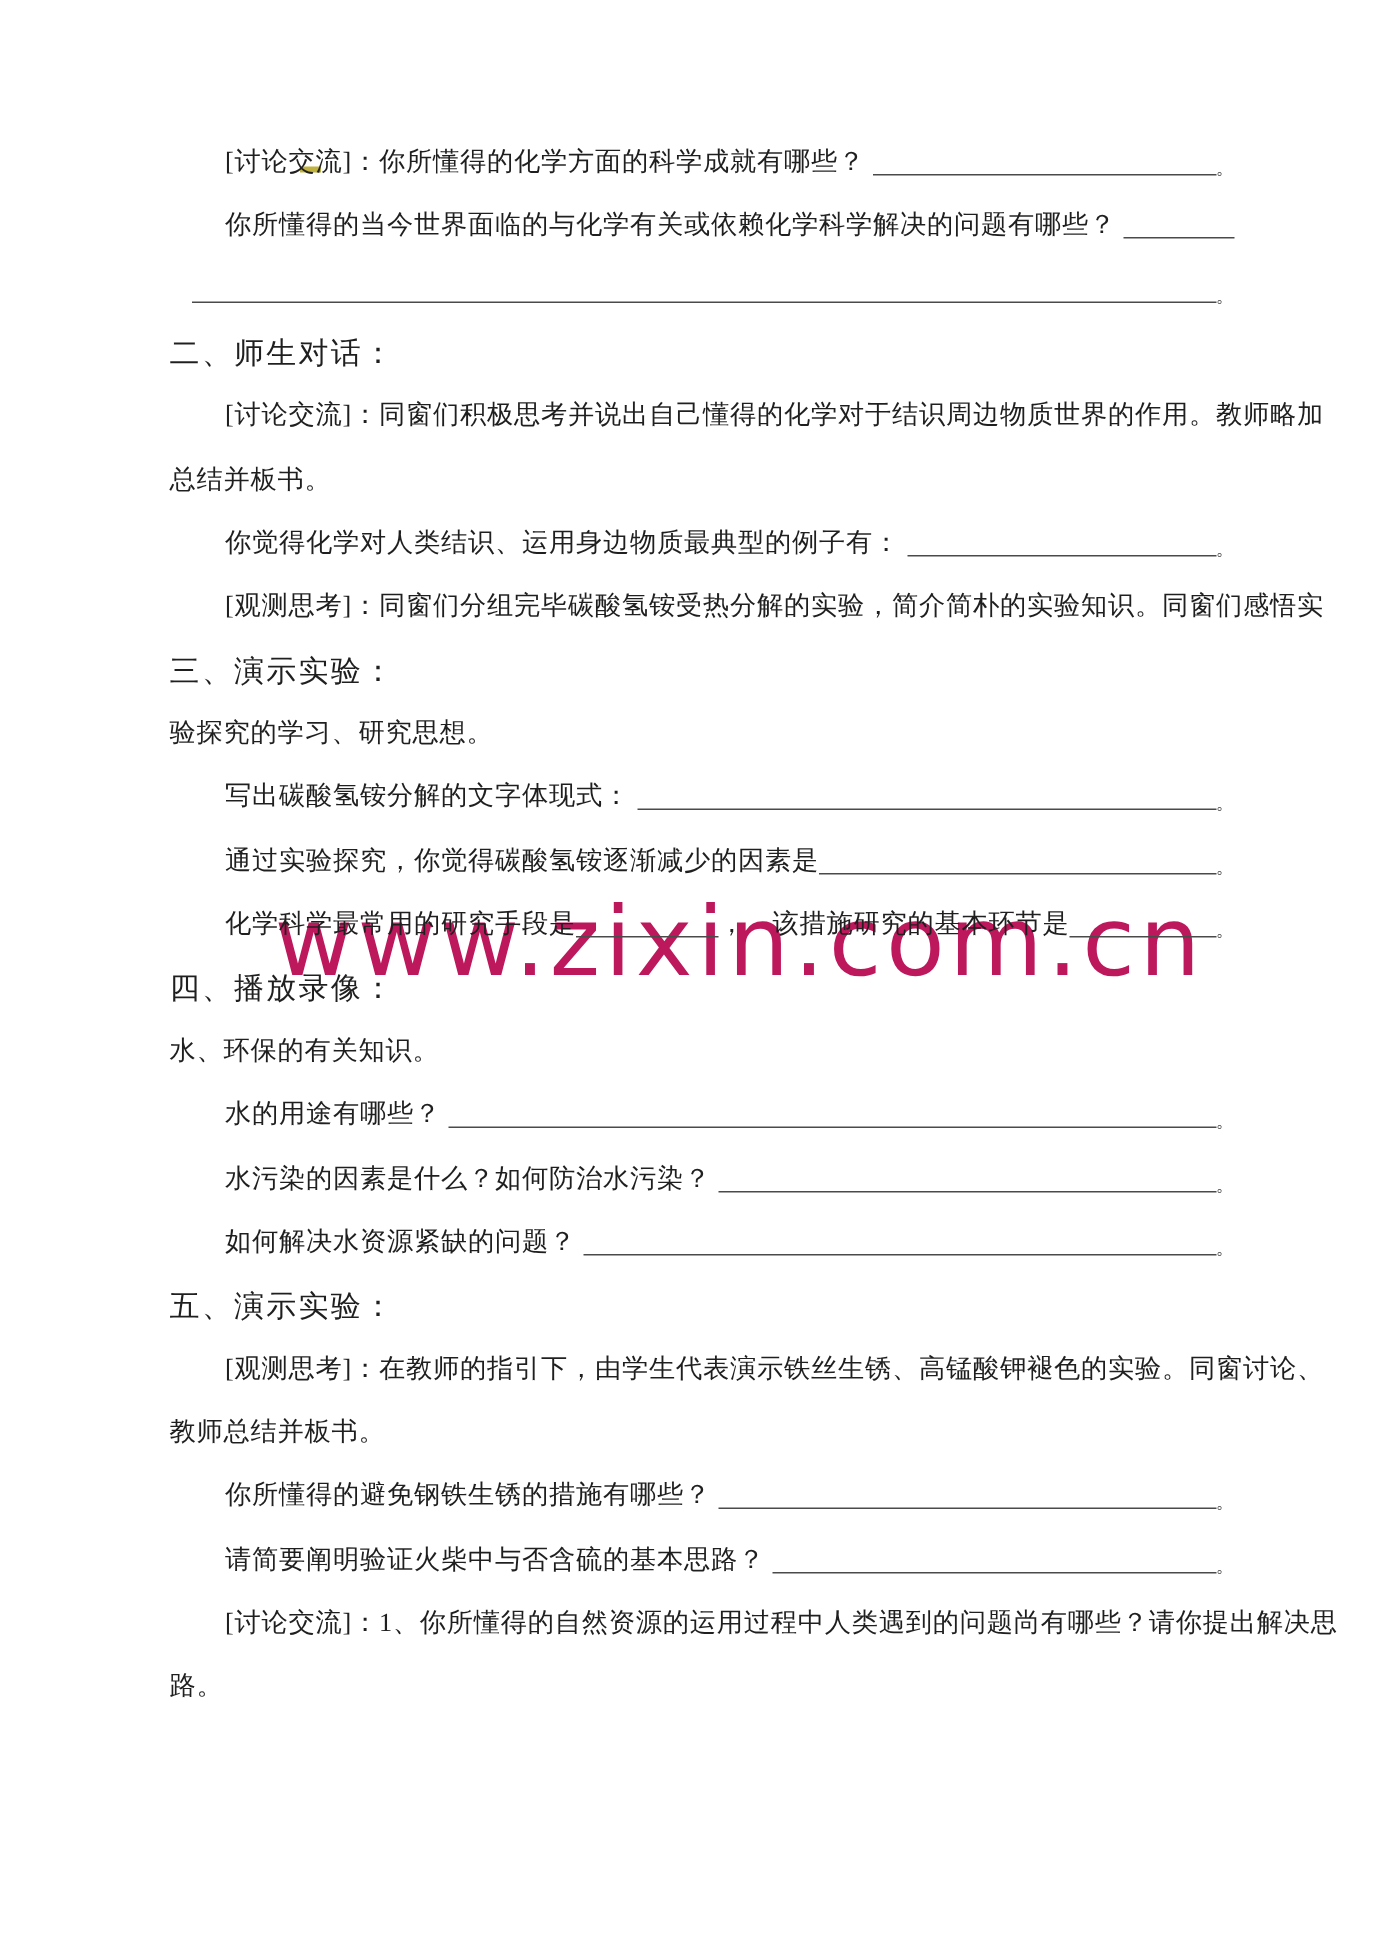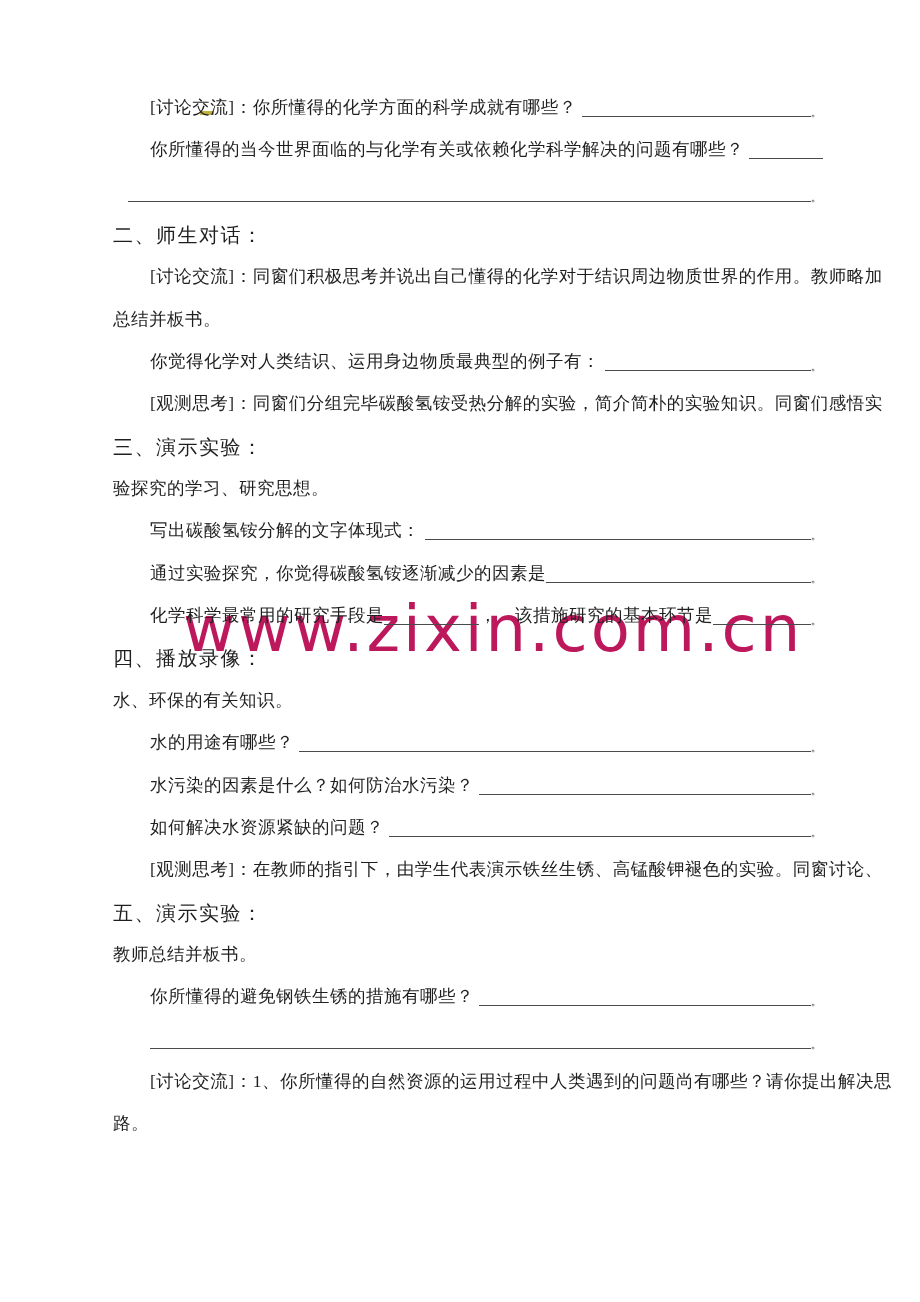--- a/index.html
+++ b/index.html
@@ -153,35 +153,36 @@
       <div class="line i">
         <span class="txt">水污染的因素是什么？如何防治水污染？ </span>
         <span class="fill"></span>
         <span class="end">。</span>
       </div>
       <div class="line i">
         <span class="txt">如何解决水资源紧缺的问题？ </span>
         <span class="fill"></span>
         <span class="end">。</span>
       </div>
+      <div class="line m h">
+        <span class="txt">五、演示实验：</span>
+      </div>
       <div class="line i">
         <span class="txt">[观测思考]：在教师的指引下，由学生代表演示铁丝生锈、高锰酸钾褪色的实验。同窗讨论、</span>
-      </div>
-      <div class="line m h">
-        <span class="txt">五、演示实验：</span>
       </div>
       <div class="line m">
         <span class="txt">教师总结并板书。</span>
       </div>
       <div class="line i">
         <span class="txt">你所懂得的避免钢铁生锈的措施有哪些？ </span>
         <span class="fill"></span>
         <span class="end">。</span>
       </div>
       <div class="line i">
+        <span class="txt">请简要阐明验证火柴中与否含硫的基本思路？ </span>
         <span class="fill"></span>
         <span class="end">。</span>
       </div>
       <div class="line i">
         <span class="txt">[讨论交流]：1、你所懂得的自然资源的运用过程中人类遇到的问题尚有哪些？请你提出解决思</span>
       </div>
       <div class="line m">
         <span class="txt">路。</span>
       </div>
     </div>

